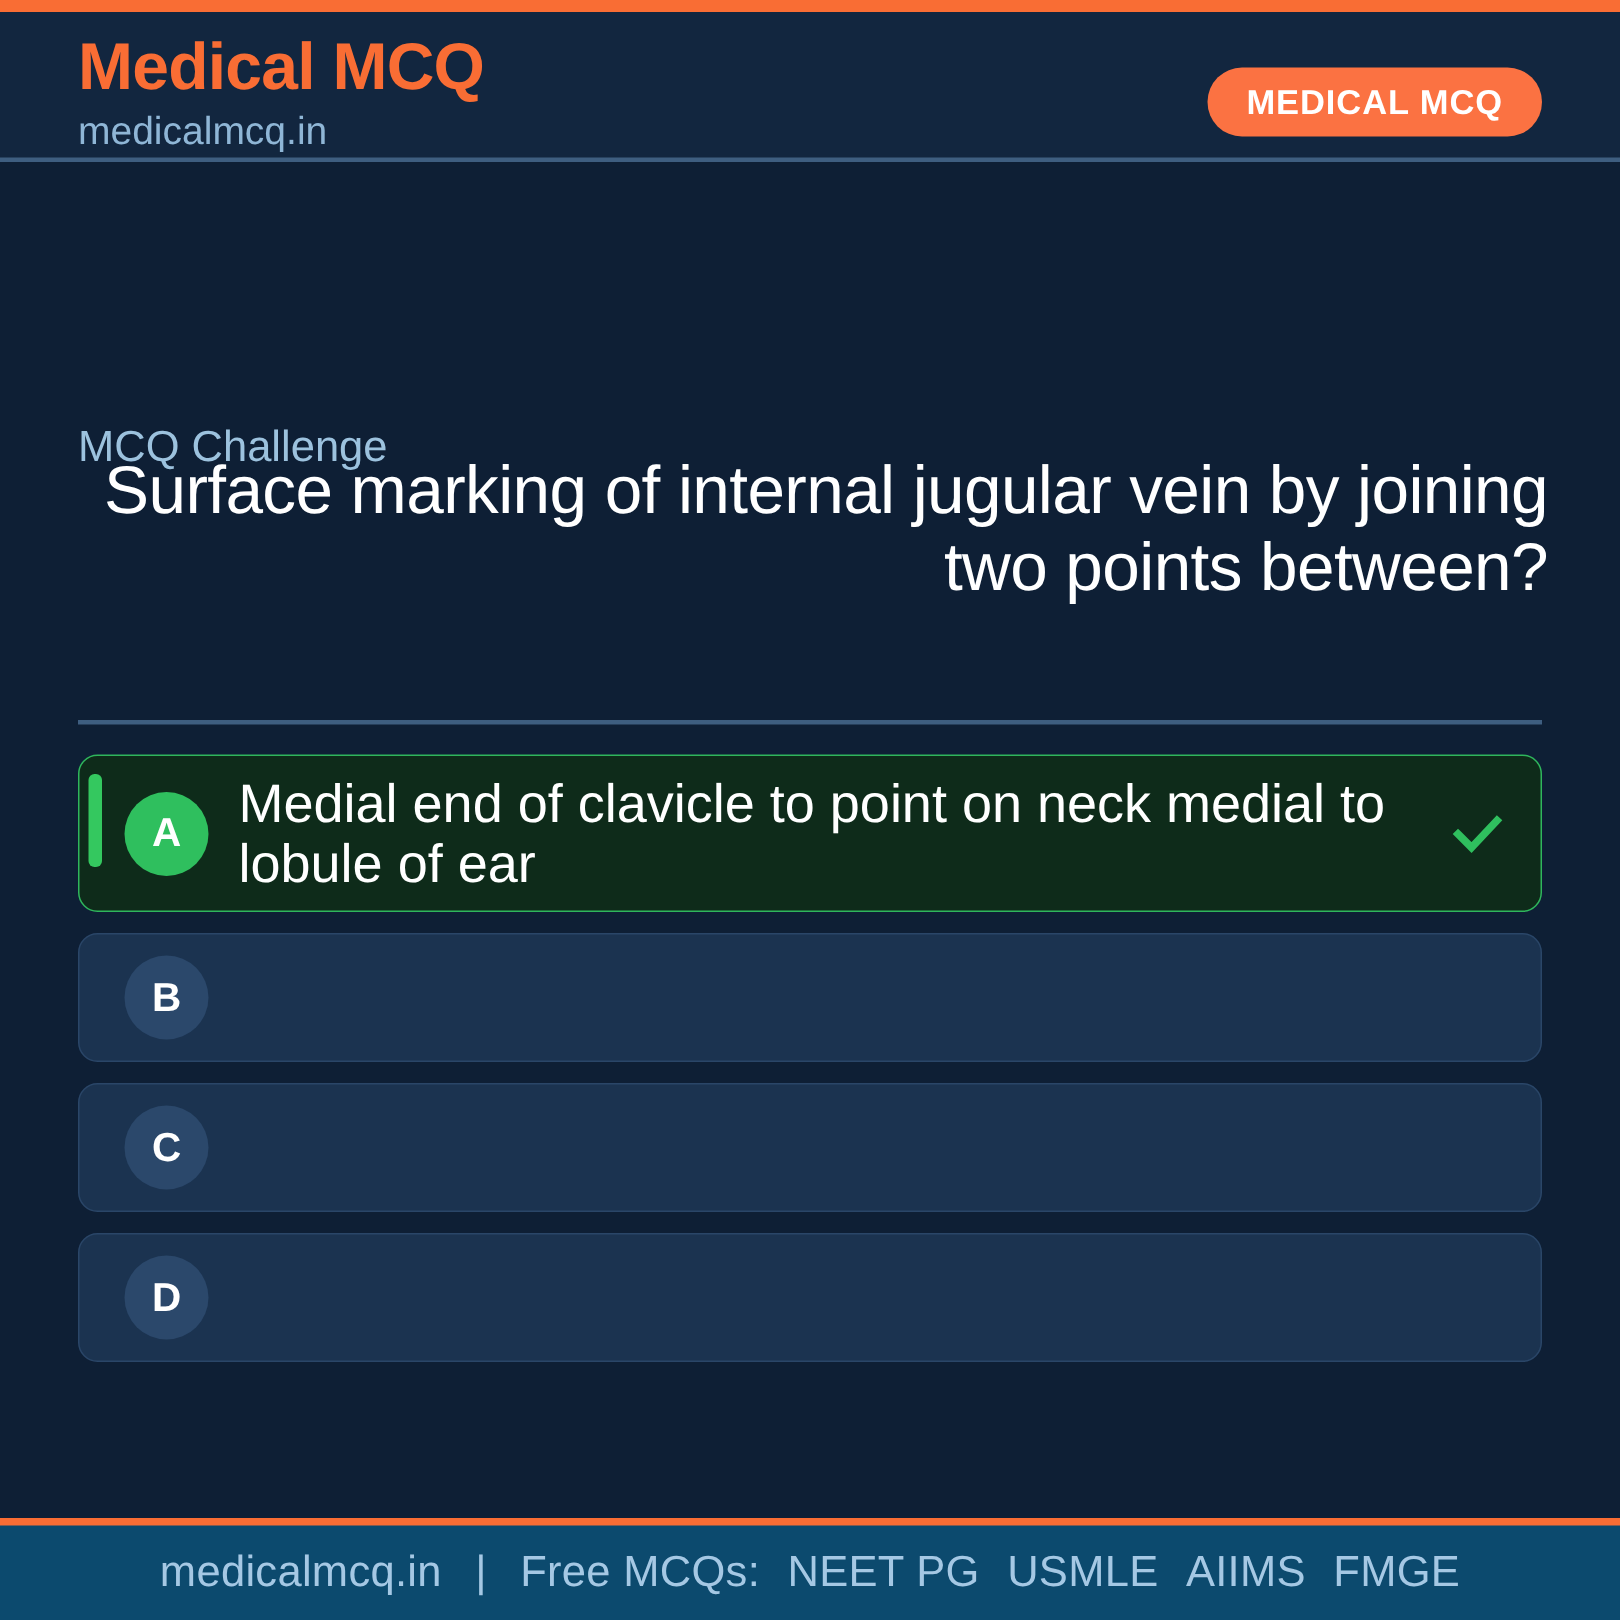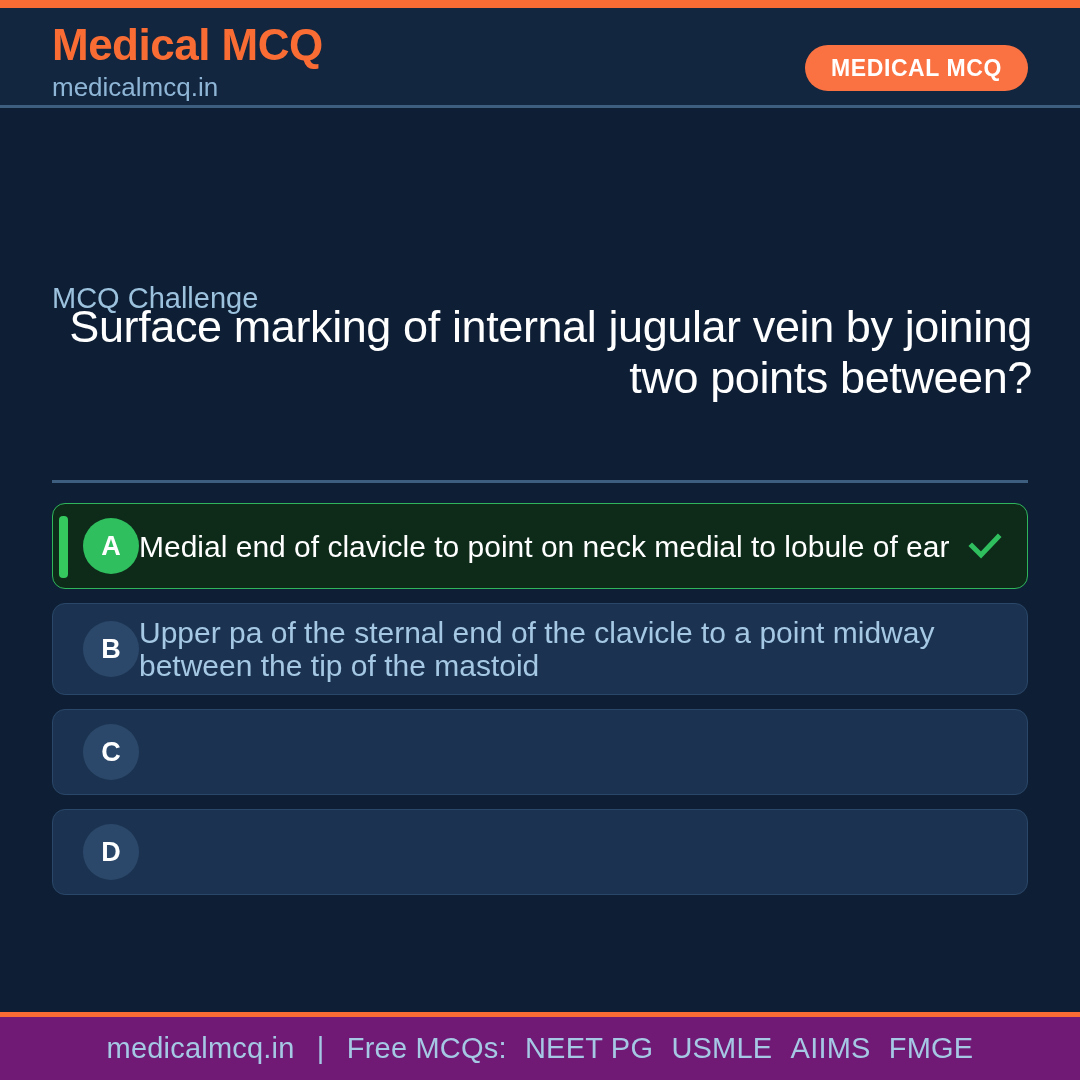--- a/index.html
+++ b/index.html
@@ -168,23 +168,24 @@
     color: #FFFFFF;
   }
   .opt-badge {
     background: #2B486B;
   }
   .option.correct .opt-badge {
     background: #2FBF5E;
   }
   .opt-text {
     flex: 1 1 auto;
+    margin-left: 20px;
     margin-right: 64px;
     padding: 12px 0;
-    font-size: 30px;
+    font-size: 36px;
     line-height: 1.1;
     color: #A5C8E4;
   }
   .option.correct .opt-text {
     color: #FFFFFF;
   }
   .check {
     position: absolute;
     right: 22px;
     top: 50%;
@@ -196,21 +197,21 @@
     justify-content: center;
   }
   .check svg { display: block; }
 
   
   .footer {
     position: absolute;
     bottom: 0; left: 0;
     width: 1080px;
     height: 68px;
-    background: #701a75;
+    background: #0c4a6e;
     border-top: 5px solid #F96D34;
     box-sizing: border-box;
     display: flex;
     align-items: center;
     justify-content: center;
   }
   .footer-text {
     font-size: 29px;
     color: #A5C8E4;
     white-space: nowrap;
@@ -248,21 +249,20 @@
       <div class="opt-text">Medial end of clavicle to point on neck medial to lobule of ear</div>
       <div class="check">
         <svg width="40" height="40" viewBox="0 0 40 40" aria-hidden="true">
           <path d="M7 20 L16 29 L33 11" fill="none" stroke="#2FBF5E" stroke-width="5" stroke-linecap="square" stroke-linejoin="miter"></path>
         </svg>
       </div>
     </div>
 
     <div class="option">
       <div class="opt-badge">B</div>
-      <div class="opt-text">Upper pa of the sternal end of the clavicle to a point midway between the tip of the mastoid</div>
     </div>
 
     <div class="option">
       <div class="opt-badge">C</div>
     </div>
 
     <div class="option">
       <div class="opt-badge">D</div>
     </div>
 

